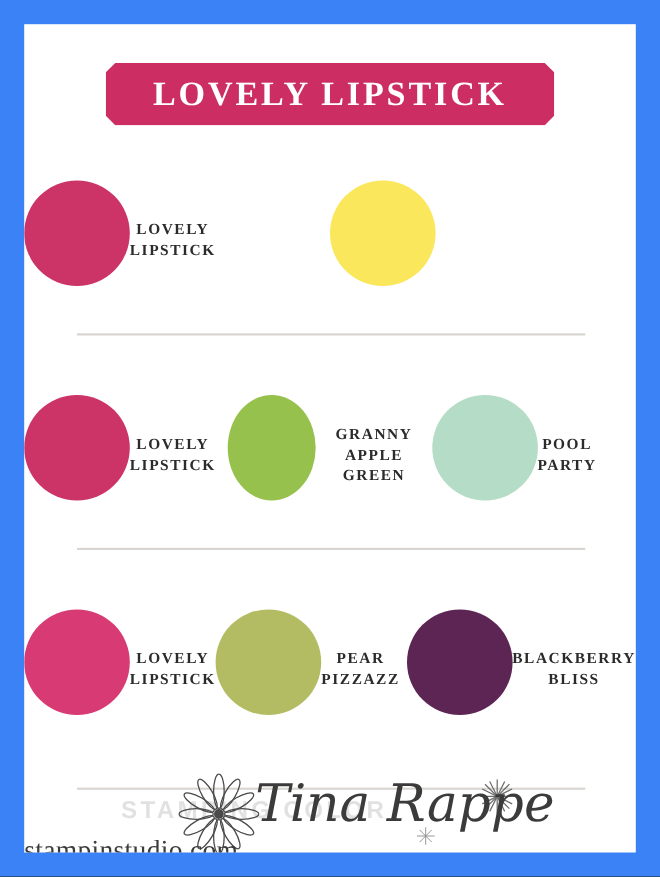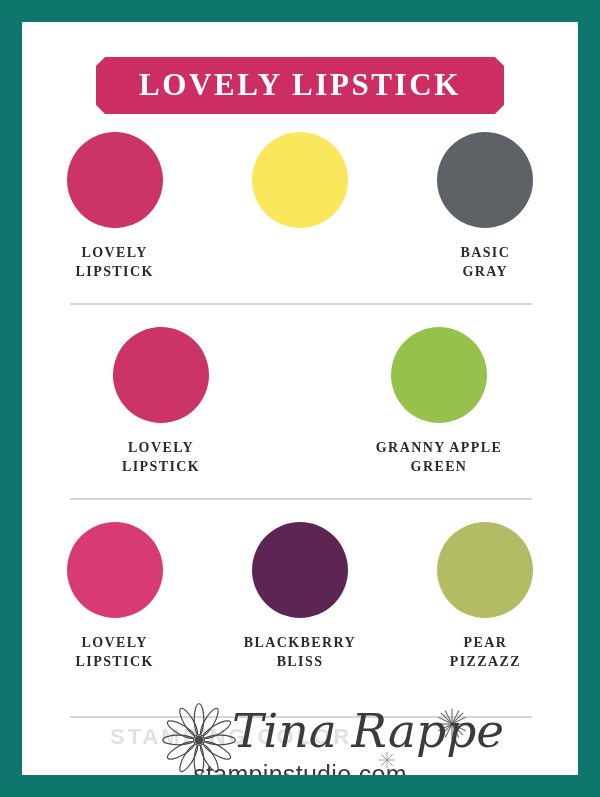--- a/index.html
+++ b/index.html
@@ -75,21 +75,20 @@
     height: 160px;
     display: flex;
   }
   #row-0 { top: 110px; }
   #row-1 { top: 305px; }
   #row-2 { top: 500px; }
 
   .cell {
     flex: 1 1 0;
     display: flex;
-    flex-direction: column;
     align-items: center;
   }
 
   .swatch {
     width: 96px;
     height: 96px;
     border-radius: 50%;
   }
 
   .swatch-label {
@@ -175,87 +174,86 @@
     white-space: nowrap;
     line-height: 1;
     margin-left: 40px;
   }
 
   #wm-site {
     position: absolute;
     left: 0;
     top: 93px;
     width: 556px;
-    text-align: center;
-    font-family: Liberation Sans, sans-serif;
+    font-family: Liberation Serif, serif;
     font-size: 25px;
     color: #3b3b3b;
     letter-spacing: 0.3px;
   }
 </style>
 </head>
 <body>
 
-<div id="frame" style="background: #0f766e;">
+<div id="frame" style="background: #3b82f6;">
   <div id="card" style="background: rgb(255, 255, 255);">
 
     <div id="banner-wrap">
       <div id="banner" style="background: rgb(204, 46, 99);">
         <div id="banner-title" style="color: rgb(255, 255, 255);">LOVELY LIPSTICK</div>
       </div>
     </div>
 
     <div class="row" id="row-0">
       <div class="cell">
         <div class="swatch" style="background: rgb(204, 51, 102);"></div>
         <div class="swatch-label">LOVELY
 LIPSTICK</div>
       </div>
       <div class="cell">
         <div class="swatch" style="background: rgb(251, 231, 92);"></div>
       </div>
-      <div class="cell">
-        <div class="swatch" style="background: rgb(94, 97, 102);"></div>
-        <div class="swatch-label">BASIC
-GRAY</div>
-      </div>
     </div>
 
     <div class="divider" id="divider-0"></div>
 
     <div class="row" id="row-1">
       <div class="cell">
         <div class="swatch" style="background: rgb(204, 51, 102);"></div>
         <div class="swatch-label">LOVELY
 LIPSTICK</div>
       </div>
       <div class="cell">
         <div class="swatch" style="background: rgb(151, 193, 77);"></div>
         <div class="swatch-label">GRANNY APPLE
 GREEN</div>
       </div>
+      <div class="cell">
+        <div class="swatch" style="background: rgb(180, 220, 198);"></div>
+        <div class="swatch-label">POOL
+PARTY</div>
+      </div>
     </div>
 
     <div class="divider" id="divider-1"></div>
 
     <div class="row" id="row-2">
       <div class="cell">
         <div class="swatch" style="background: rgb(216, 58, 116);"></div>
         <div class="swatch-label">LOVELY
 LIPSTICK</div>
       </div>
       <div class="cell">
+        <div class="swatch" style="background: rgb(180, 188, 99);"></div>
+        <div class="swatch-label">PEAR
+PIZZAZZ</div>
+      </div>
+      <div class="cell">
         <div class="swatch" style="background: rgb(93, 37, 84);"></div>
         <div class="swatch-label">BLACKBERRY
 BLISS</div>
-      </div>
-      <div class="cell">
-        <div class="swatch" style="background: rgb(180, 188, 99);"></div>
-        <div class="swatch-label">PEAR
-PIZZAZZ</div>
       </div>
     </div>
 
     <div class="divider" id="divider-2"></div>
 
     <div id="watermark">
 
       <div id="wm-ghost">STAMPING COLOR</div>
 
       <svg id="wm-flower" viewBox="0 0 100 100">

